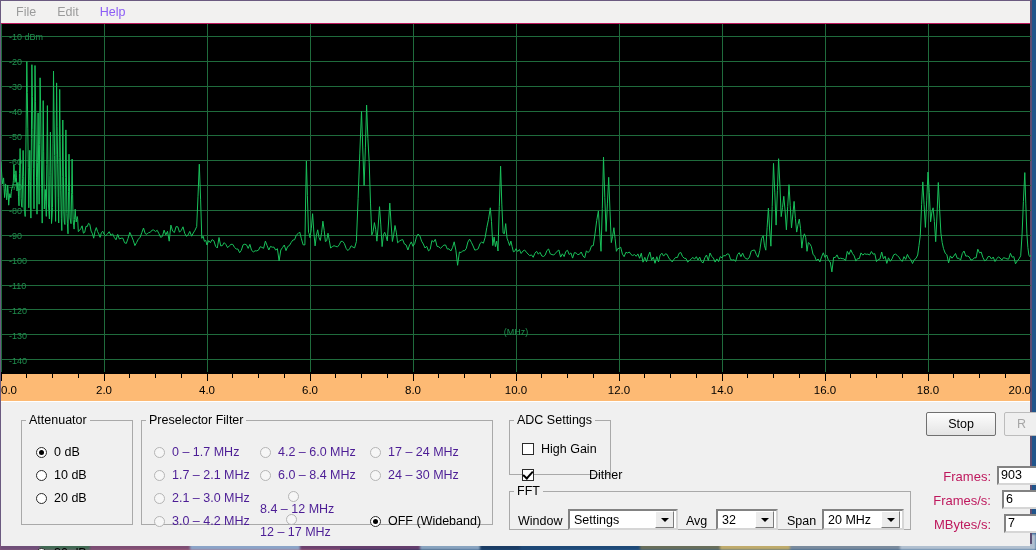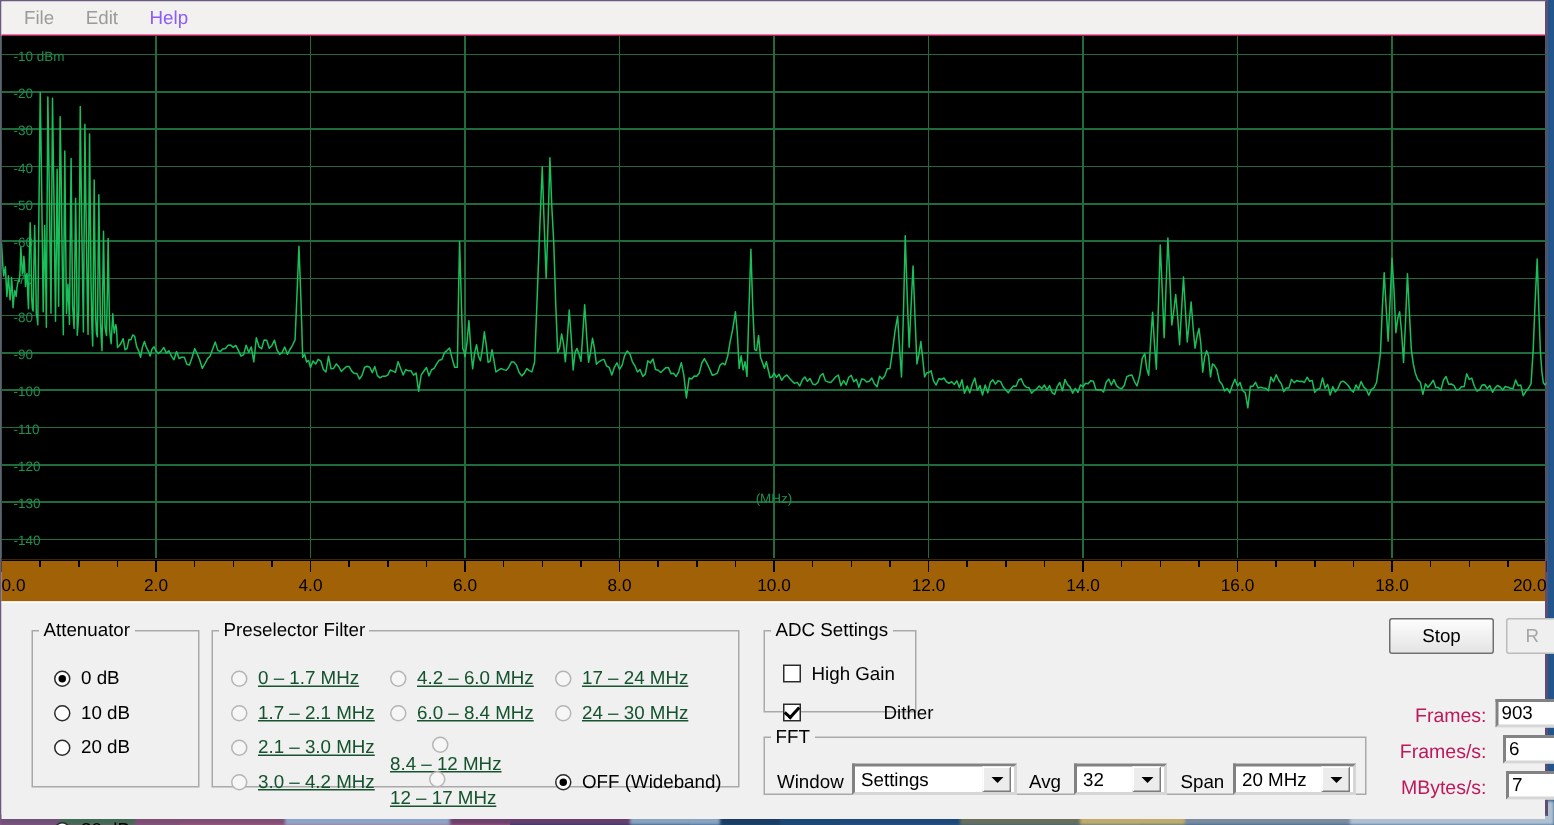--- a/index.html
+++ b/index.html
@@ -46,30 +46,30 @@
   .winbtn.close{width:42px;border-color:#9a3128;background:linear-gradient(180deg,#e8776a,#c3281b);}
   .winbtn.close span{color:#fff;font-size:15px;line-height:13px;font-weight:bold;font-family:"DejaVu Sans",sans-serif;}
   
   #menubar{height:22px;background:#f2f1f0;border-bottom:1px solid #be185d;
     display:flex;align-items:center;padding-left:6px;gap:3px;}
   .menu-item{font-size:12.5px;padding:2px 9px;color:#8b5cf6;}
   .menu-item.disabled{color:#9b9b9b;}
   
   #plot-wrap{position:relative;height:348px;background:#000;border-bottom:1px solid #000;}
   #plot{position:absolute;inset:0;}
-  #xaxis{position:relative;height:27px;background:#a16207;border-top:1px solid #000;}
+  #xaxis{position:relative;height:27px;background:#fdba74;border-top:1px solid #000;}
   #xaxis svg{display:block;}
   
   #controls{position:relative;height:144px;background:#f0f0f0;
     border-top:1px solid #fff;}
   fieldset.grp{position:absolute;margin:0;border:1px solid #a9a9a9;border-radius:0;
     background:transparent;padding:0;}
   fieldset.grp>legend{font-size:12.5px;color:#000;padding:0 3px;margin-left:4px;}
   .opt{display:flex;align-items:center;font-size:12.5px;color:#000;position:absolute;white-space:nowrap;}
-  .opt.dis{color:#14532d;text-decoration:underline;}
+  .opt.dis{color:#4c1d95;}
   .radio{width:11px;height:11px;border-radius:50%;border:1px solid #2b2b2b;
     background:#fff;margin-right:7px;box-sizing:border-box;position:relative;flex:none;}
   .radio.on:after{content:"";position:absolute;left:2px;top:2px;width:5px;height:5px;border-radius:50%;background:#000;}
   .opt.dis .radio{border-color:#b5b5b5;background:#f6f6f6;}
   .cbox{width:12px;height:12px;border:1px solid #2b2b2b;background:#fff;margin-right:7px;
     box-sizing:border-box;position:relative;flex:none;}
   .cbox.on:after{content:"";position:absolute;left:2px;top:-1px;width:4px;height:8px;
     border:solid #000;border-width:0 2px 2px 0;transform:rotate(42deg);}
   label.fl{font-size:12.5px;color:#000;position:absolute;}
   .combo{position:absolute;height:21px;border:2px inset #d6d6d6;background:#fff;

